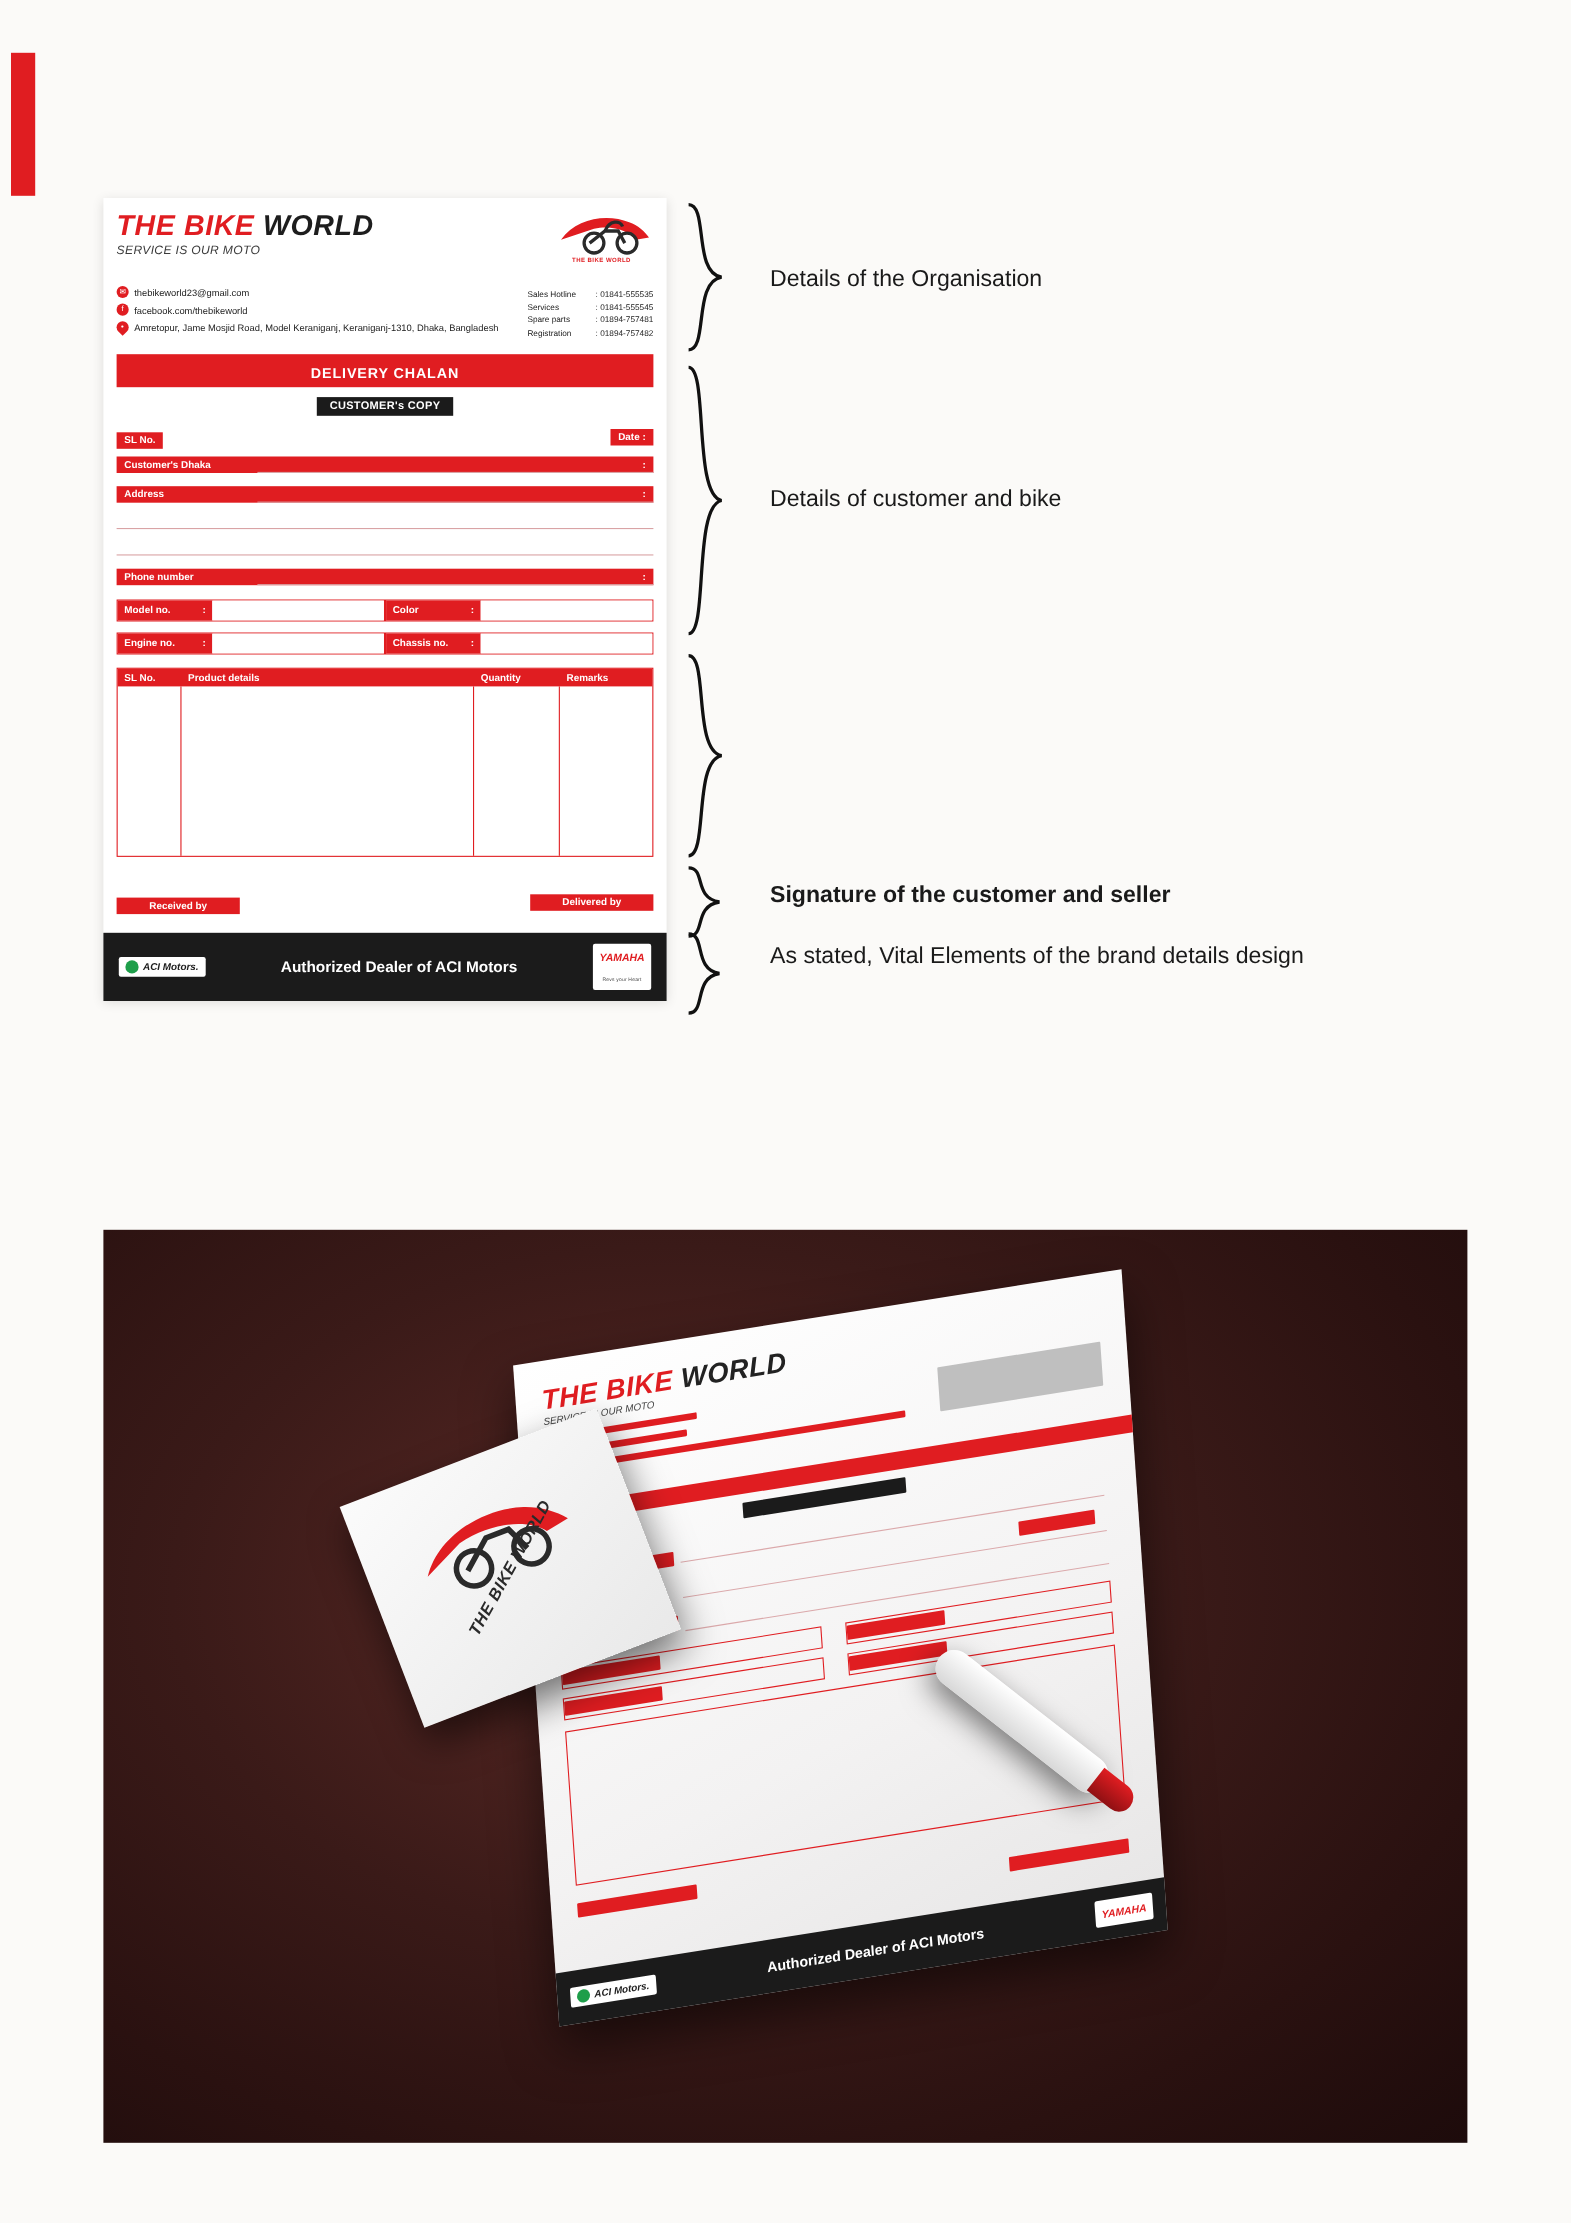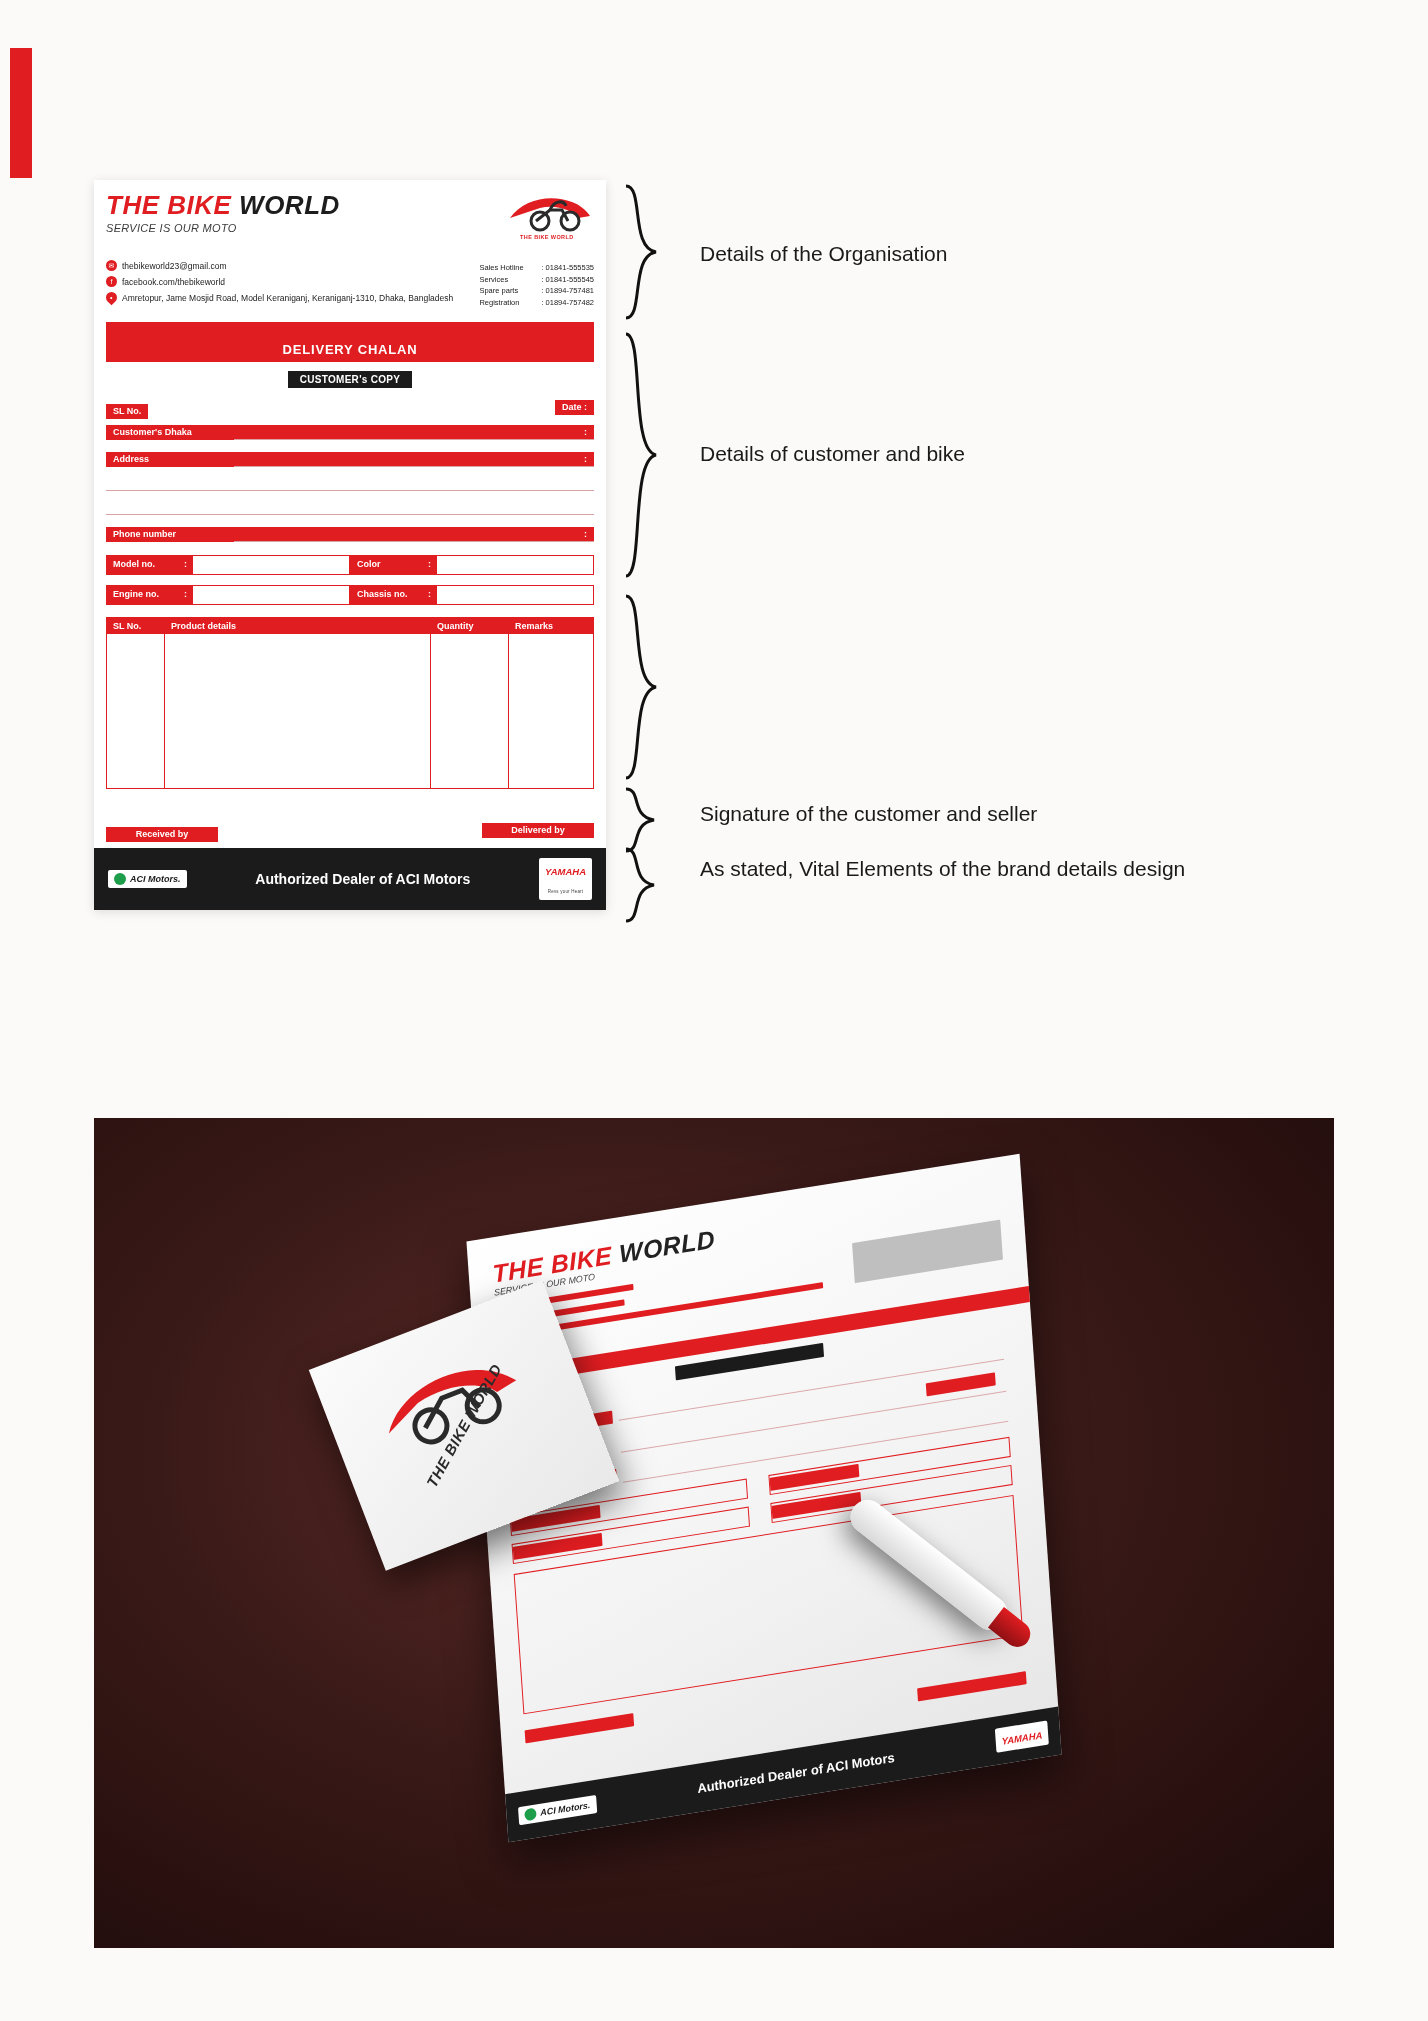--- a/index.html
+++ b/index.html
@@ -65,21 +65,21 @@
   .hotlines {
     position: absolute; right: 0; top: 2px; font-size: 7.5px; color: #222;
     text-align: left; line-height: 1.55;
   }
   .hotlines .hl { display: flex; }
   .hotlines .k { width: 62px; }
 
   .band {
     margin-top: 6px; background: #e01d21; color: #fff;
     text-align: center; font-size: 13px; font-weight: bold; letter-spacing: .8px;
-    padding: 20px 0 5px;
+    padding: 10px 0 5px;
   }
   .copy-tag-wrap { text-align: center; margin-top: 7px; }
   .copy-tag {
     display: inline-block; background: #1b1b1b; color: #fff;
     font-size: 10px; font-weight: bold; padding: 3px 12px; letter-spacing: .3px;
   }
 
   .row-slno { position: relative; margin-top: 12px; height: 16px; }
   .tag {
     background: #e01d21; color: #fff; font-size: 9px; font-weight: bold;
@@ -379,21 +379,21 @@
   </svg>
   <div class="ann" style="left:700px; top:440px;">Details of customer and bike</div>
 
   <svg class="brace" style="left:622px; top:592px;" width="40" height="190">
     <path d="M4 4 C22 4, 8 90, 34 95 C8 100, 22 186, 4 186" fill="none" stroke="#111" stroke-width="3"></path>
   </svg>
 
   <svg class="brace" style="left:622px; top:786px;" width="40" height="68">
     <path d="M4 3 C20 3, 8 30, 32 34 C8 38, 20 65, 4 65" fill="none" stroke="#111" stroke-width="3"></path>
   </svg>
-  <div class="ann" style="left:700px; top:800px;">Signature of the customer and seller</div>
+  <div class="ann" style="left:700px; top:800px;font-weight:bold;">Signature of the customer and seller</div>
 
   <svg class="brace" style="left:622px; top:846px;" width="40" height="78">
     <path d="M4 3 C20 3, 8 35, 32 39 C8 43, 20 75, 4 75" fill="none" stroke="#111" stroke-width="3"></path>
   </svg>
   <div class="ann" style="left:700px; top:855px; width:560px;">As stated, Vital Elements of the brand details design</div>
 
 
   <div class="photo">
 
     <div class="sheet">

